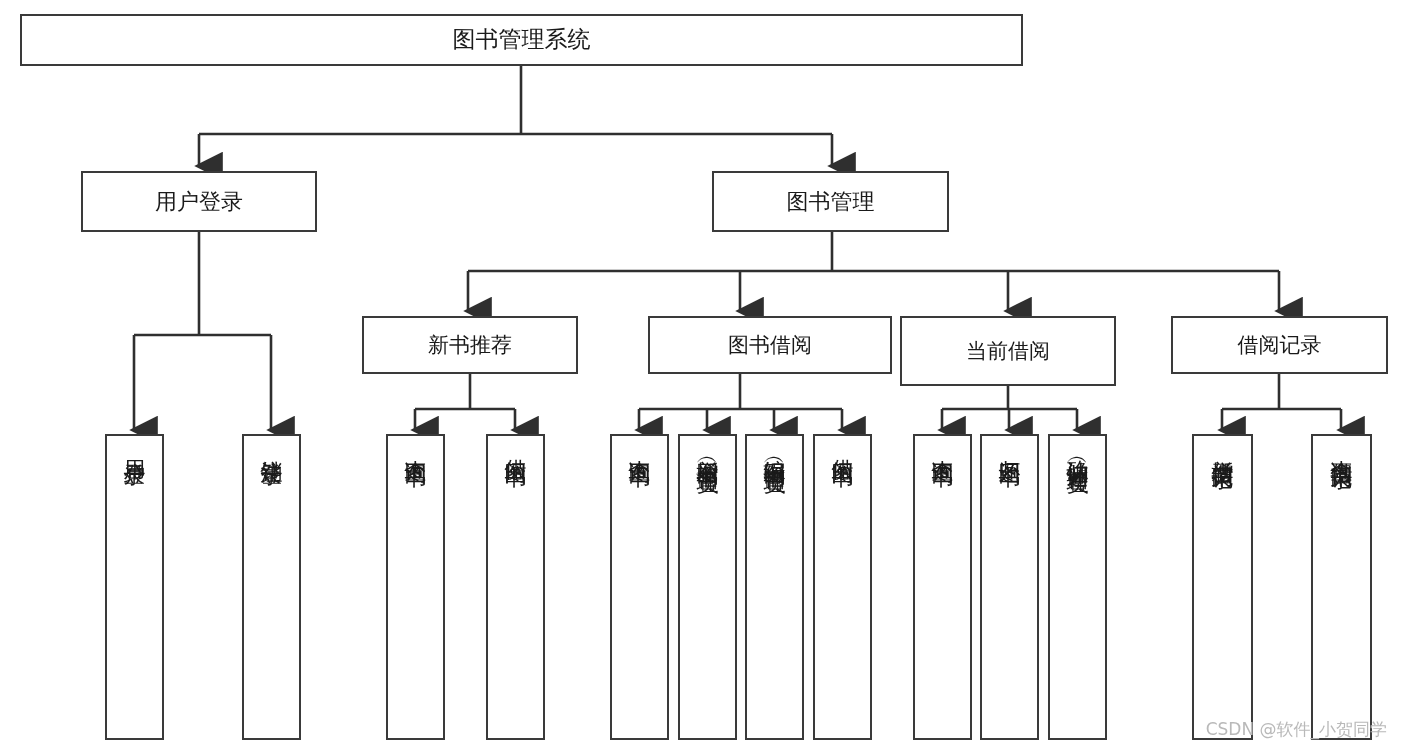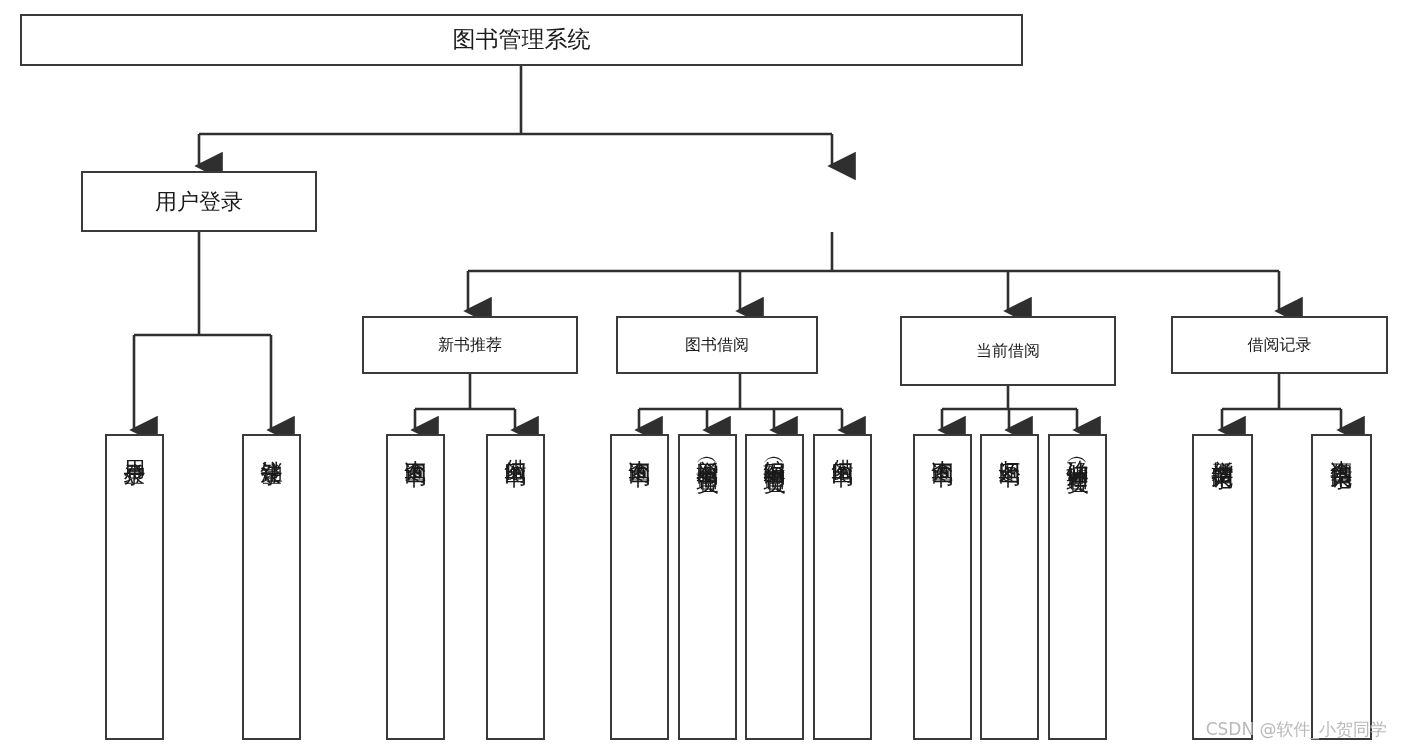--- a/index.html
+++ b/index.html
@@ -37,21 +37,21 @@
     color: #1a1a1a;
     z-index: 2;
   }
   .node .label {
     display: block;
     line-height: 1.18;
     white-space: nowrap;
   }
   .node-root .label   { font-size: 23px; }
   .node-l1 .label     { font-size: 22px; }
-  .node-l2 .label     { font-size: 16px; }
+  .node-l2 .label     { font-size: 21px; }
   .node-leaf {
     align-items: flex-start;
     padding-top: 6px;
   }
   .node-leaf .label {
     writing-mode: vertical-rl;
     text-orientation: upright;
     font-size: 22px;
     letter-spacing: 2px;
     line-height: 1;
@@ -122,25 +122,28 @@
     </g>
   </svg>
 
   <div class="node node-root" style="left:20px; top:14px; width:1003px; height:52px;">
     <span class="label">图书管理系统</span>
   </div>
 
   <div class="node node-l1" style="left:81px; top:171px; width:236px; height:61px;">
     <span class="label">用户登录</span>
   </div>
+  <div class="node node-l1" style="left:712px; top:171px; width:237px; height:61px;">
+    <span class="label">图书管理</span>
+  </div>
 
   <div class="node node-l2" style="left:362px; top:316px; width:216px; height:58px;">
     <span class="label">新书推荐</span>
   </div>
-  <div class="node node-l2" style="left:616px; top:316px; width:202px; height:58px;">
+  <div class="node node-l2" style="left:648px; top:316px; width:244px; height:58px;">
     <span class="label">图书借阅</span>
   </div>
   <div class="node node-l2" style="left:900px; top:316px; width:216px; height:70px;">
     <span class="label">当前借阅</span>
   </div>
   <div class="node node-l2" style="left:1171px; top:316px; width:217px; height:58px;">
     <span class="label">借阅记录</span>
   </div>
 
   <div class="node node-leaf" style="left:105px; top:434px; width:59px; height:306px;">

